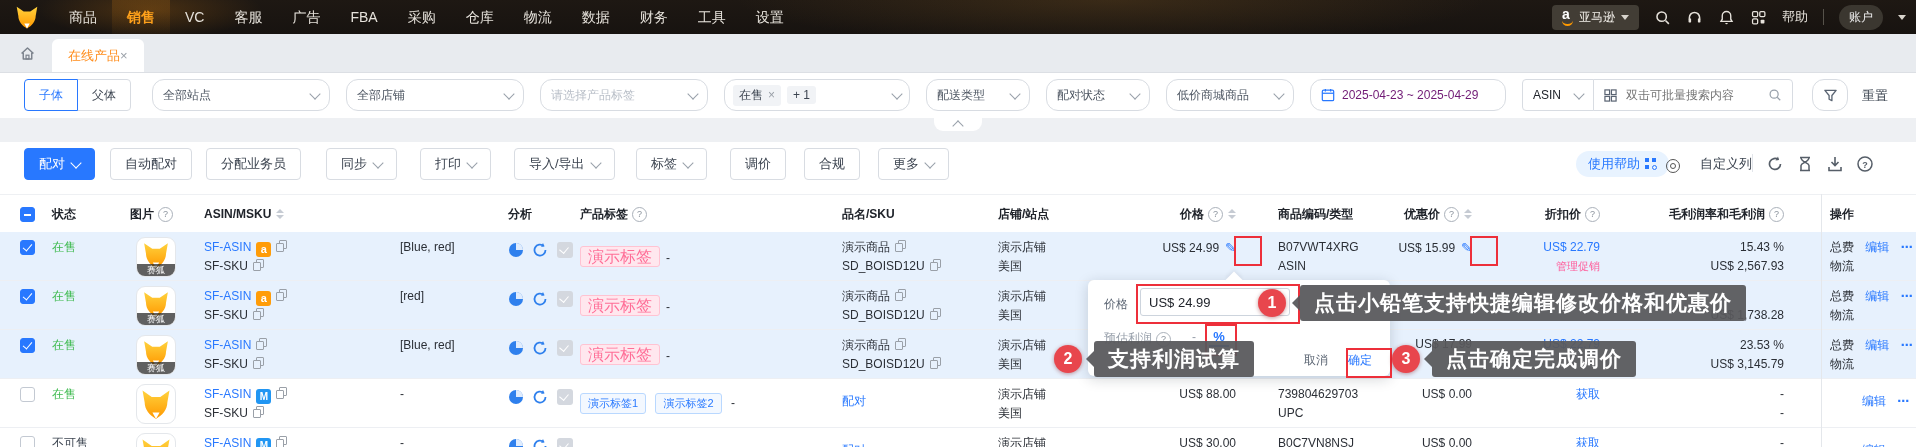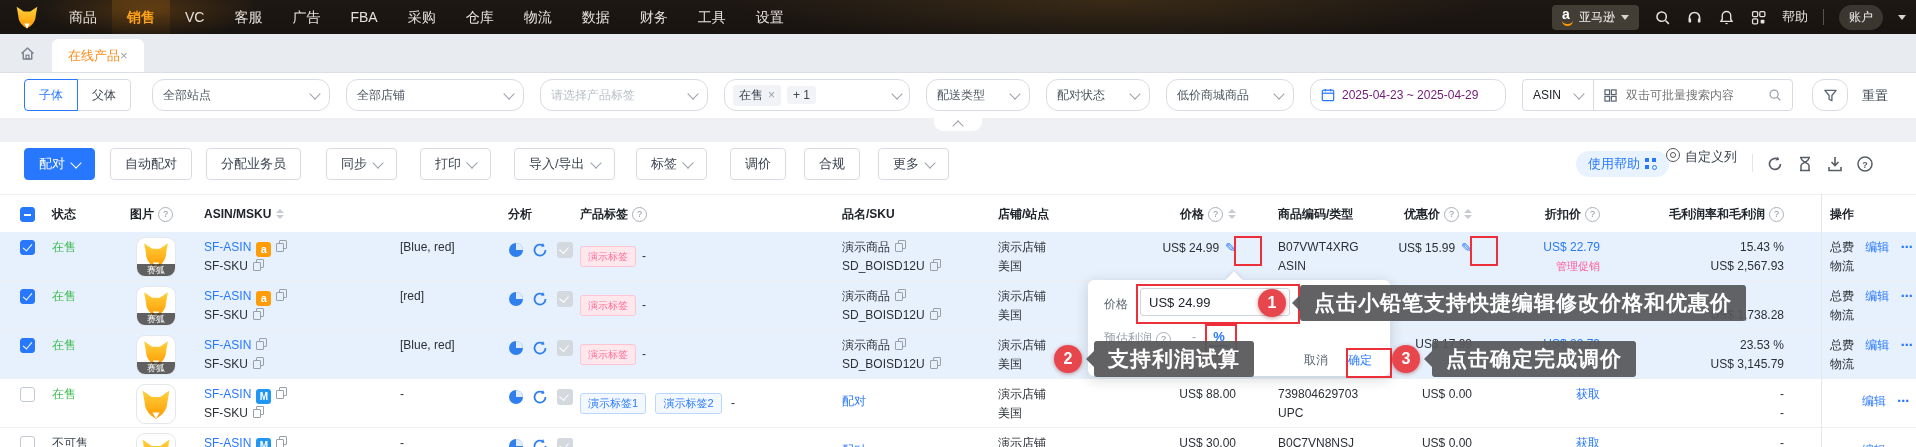--- a/index.html
+++ b/index.html
@@ -51,21 +51,21 @@
   .collapse i{width:7px;height:7px;border-left:1.5px solid #98a0aa;border-top:1.5px solid #98a0aa;transform:rotate(45deg);margin-top:3px}
   
   .main-card{position:absolute;left:0;top:142px;width:100%;bottom:0;background:#fff;z-index:3}
   .btn{position:absolute;top:6px;height:32px;box-sizing:border-box;border:1px solid #d8dce2;border-radius:4px;background:#fff;
        display:inline-flex;align-items:center;justify-content:center;padding:0 14px;font-size:13px;color:#3c4450;cursor:pointer;white-space:nowrap}
   .btn .cd{margin-left:7px}
   .btn.primary{background:#2878ff;border-color:#2878ff;color:#fff}
   .btn.primary .cd{border-color:#fff}
   .help-pill{position:absolute;top:9px;left:1576px;height:26px;background:#e8f3ff;border-radius:13px;color:#2878ff;
              display:flex;align-items:center;gap:5px;padding:0 12px;font-size:13px;cursor:pointer}
-  .cust-col{position:absolute;top:6px;left:1666px;display:flex;align-items:flex-start;gap:5px;color:#3c4450;font-size:13px;cursor:pointer}
+  .cust-col{position:absolute;top:13px;left:1666px;display:flex;align-items:flex-end;gap:20px;color:#3c4450;font-size:13px;cursor:pointer}
   .gear{width:14px;height:14px;border:1.6px solid #555;border-radius:50%;box-sizing:border-box;position:relative}
   .gear::after{content:"";position:absolute;left:3px;top:3px;width:4px;height:4px;border:1.4px solid #555;border-radius:50%}
   .tb-div{position:absolute;left:1752px;top:12px;width:1px;height:18px;background:#e2e5ea}
   .tico{position:absolute;top:13px;width:18px;height:18px;color:#565e68;cursor:pointer}
   
   .thead{position:absolute;left:0;top:52px;width:100%;height:38px;background:#fff;border-top:1px solid #eef0f3;border-bottom:1px solid #e7eaee;font-weight:bold;color:#20242b}
   .tbody{position:absolute;left:0;top:90px;width:100%;bottom:0}
   .tr{position:relative;height:48px;border-bottom:1px solid #edeff3;background:#fff}
   .tr.sel{background:#e7f1fd}
   .td,.th{position:absolute;top:0;height:100%;box-sizing:border-box}
@@ -110,21 +110,21 @@
            font-size:11px;line-height:15px;text-align:center;margin-left:5px;vertical-align:-2px}
   .badge-m{display:inline-block;width:15px;height:15px;background:#2196f3;border-radius:3px;color:#fff;font-weight:bold;
            font-size:10px;line-height:15px;text-align:center;margin-left:5px;vertical-align:-2px}
   .icopy{position:relative;display:inline-block;width:11px;height:12px;margin-left:5px;vertical-align:-1px;cursor:pointer}
   .icopy::before{content:"";position:absolute;left:3px;top:0;width:6px;height:7px;border:1px solid #9aa0a8;border-radius:1px}
   .icopy::after{content:"";position:absolute;left:0;top:3px;width:6px;height:7px;border:1px solid #9aa0a8;border-radius:1px;background:#e7f1fd}
   .tr.plain .icopy::after{background:#fff}
   .ana-ic{display:inline-block;width:16px;height:16px;margin-right:5px;vertical-align:middle;cursor:pointer}
   .chk-gray{background:#d4d8df;border-radius:3px;position:relative}
   .chk-gray::after{content:"";position:absolute;left:4px;top:3px;width:5px;height:7px;border-right:1.6px solid #fff;border-bottom:1.6px solid #fff;transform:rotate(40deg)}
-  .tag-pink{display:inline-block;background:#ffe7ee;border:1px solid #ffc3d2;color:#ff6e97;border-radius:3px;padding:1px 7px;font-size:10px;margin-right:6px}
+  .tag-pink{display:inline-block;background:#ffe7ee;border:1px solid #ffc3d2;color:#ff6e97;border-radius:3px;padding:1px 7px;font-size:16px;margin-right:6px}
   .tag-blue{display:inline-block;background:#f3f8ff;border:1px solid #b9d8ff;color:#2878ff;border-radius:3px;padding:1px 7px;font-size:11px;margin-right:6px}
   .pencil{display:inline-block;margin-left:6px;color:#2878ff;cursor:pointer;font-size:13px}
   .pencil::after{content:"✎"}
   .more-dots{color:#2878ff;font-weight:bold;cursor:pointer;letter-spacing:1px}
   .more-dots::after{content:"⋯"}
   .promo{color:#ff5c9a;font-size:11px}
   .ops-sep{position:absolute;left:1821px;top:52px;bottom:0;width:1px;background:#e4e7eb;box-shadow:-5px 0 8px rgba(31,35,41,.04)}
   
   .popup{position:absolute;left:1088px;top:280px;width:302px;height:96px;background:#fff;border-radius:6px;
          box-shadow:0 3px 14px rgba(15,25,40,.18);z-index:50}

